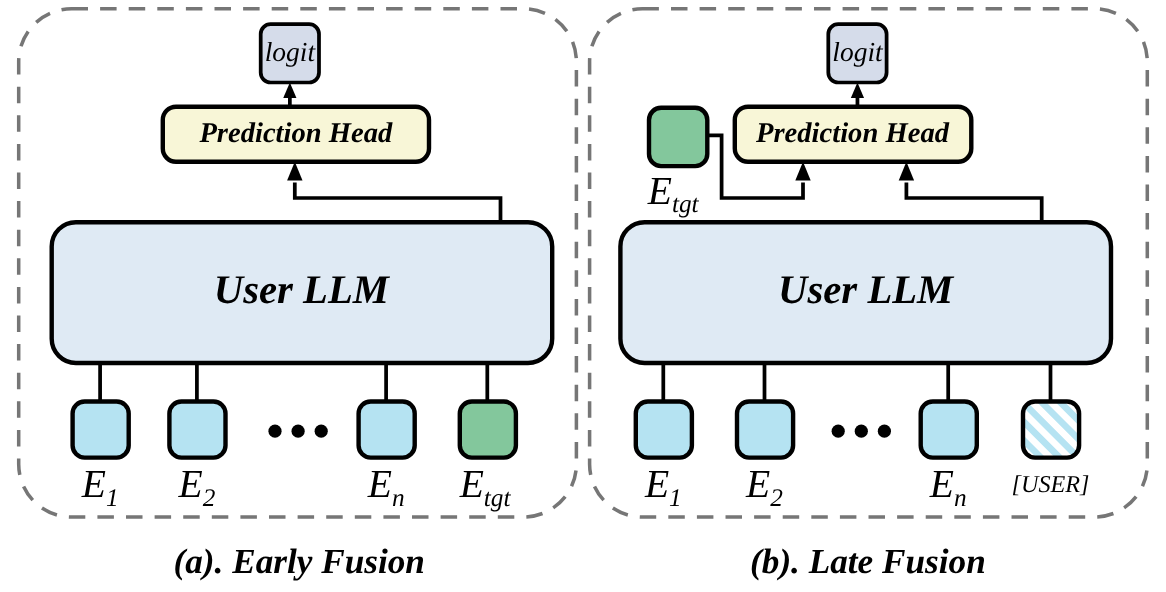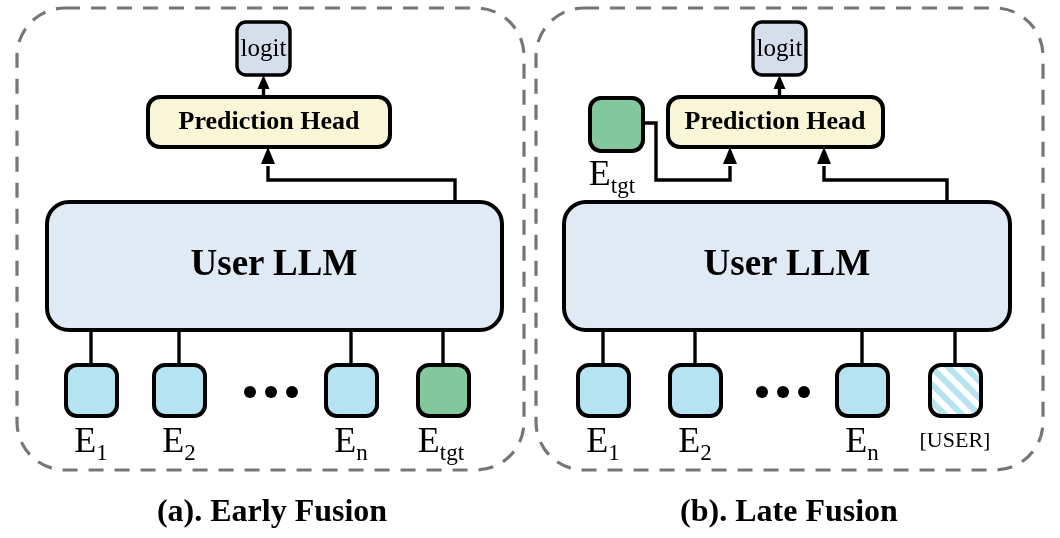--- a/index.html
+++ b/index.html
@@ -11,20 +11,21 @@
     width: 1060px;
     height: 538px;
     font-family: "Liberation Serif", serif;
     overflow: hidden;
   }
   #stage {
     position: relative;
     width: 1060px;
     height: 430px;
     background: #ffffff;
+    font-style: italic;
   }
   svg#diagram {
     position: absolute;
     left: 0;
     top: 0;
     width: 1060px;
     height: 538px;
     display: block;
   }
   .panel-frame {

